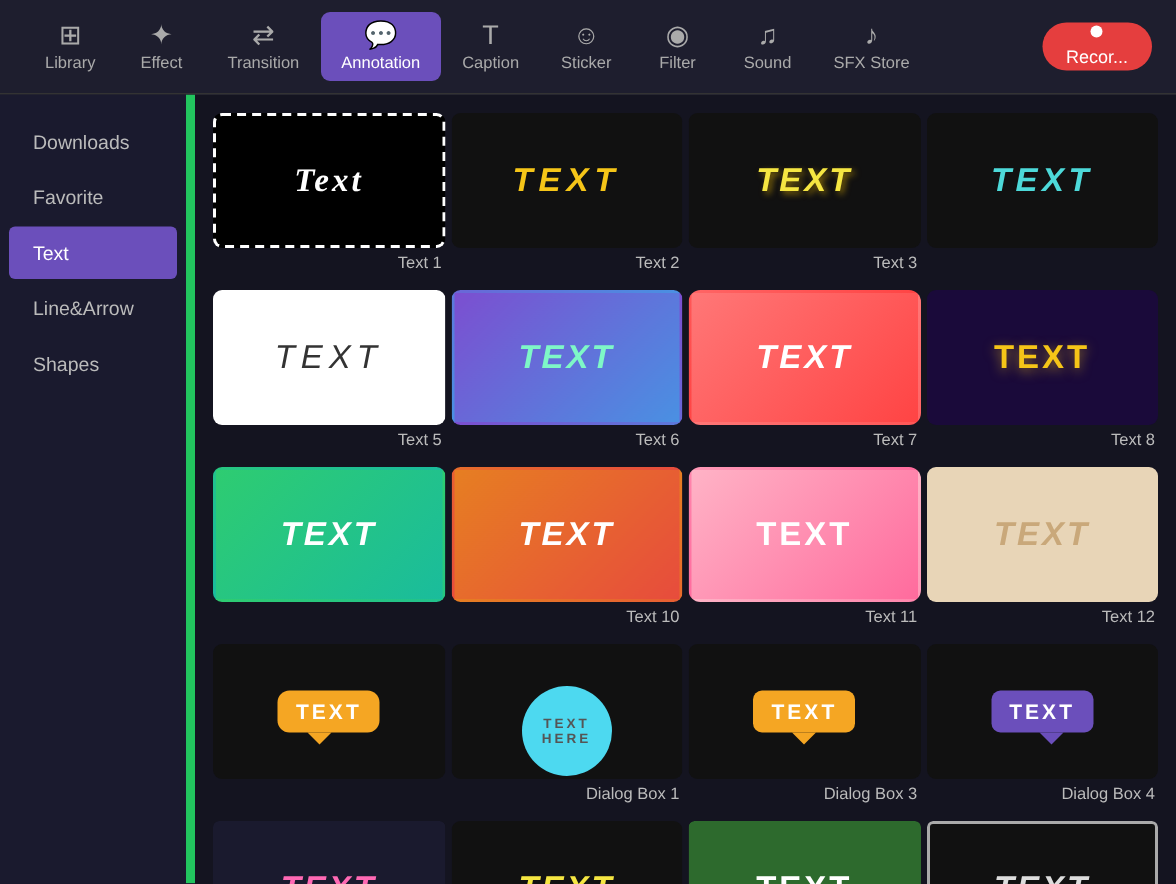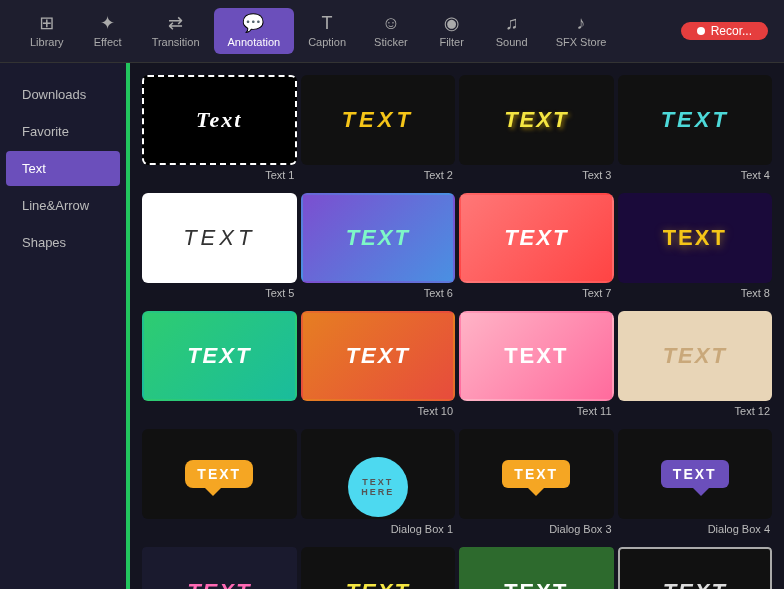--- a/index.html
+++ b/index.html
@@ -48,41 +48,42 @@
       background: #e53e3e;
       color: #fff;
       border: none;
       border-radius: 20px;
       padding: 2px 16px;
       font-size: 12px;
       cursor: pointer;
       display: flex;
       align-items: center;
       gap: 6px;
+      flex-direction: column;
     }
     .record-dot {
       width: 8px; height: 8px;
       background: #fff;
       border-radius: 50%;
     }
 
     
     .main-content {
       display: flex;
       flex: 1;
       overflow: hidden;
     }
 
     
     .sidebar {
       width: 130px;
       background: #1a1a2e;
       padding: 12px 0;
       flex-shrink: 0;
-      border-right: 4px solid #22c55e;
+      border-right: 6px solid #22c55e;
     }
     .sidebar-item {
       padding: 10px 16px;
       cursor: pointer;
       font-size: 13px;
       color: #bbb;
       border-radius: 4px;
       margin: 2px 6px;
     }
     .sidebar-item.active {
@@ -251,21 +252,20 @@
         <div class="thumb t3">
           <span>TEXT</span>
         </div>
         <div class="item-label">Text 3</div>
       </div>
 
       <div class="grid-item">
         <div class="thumb t4">
           <span>TEXT</span>
         </div>
-        <div class="item-label">Text 4</div>
       </div>
 
       <div class="grid-item">
         <div class="thumb t5">
           <span>TEXT</span>
         </div>
         <div class="item-label">Text 5</div>
       </div>
 
       <div class="grid-item">

